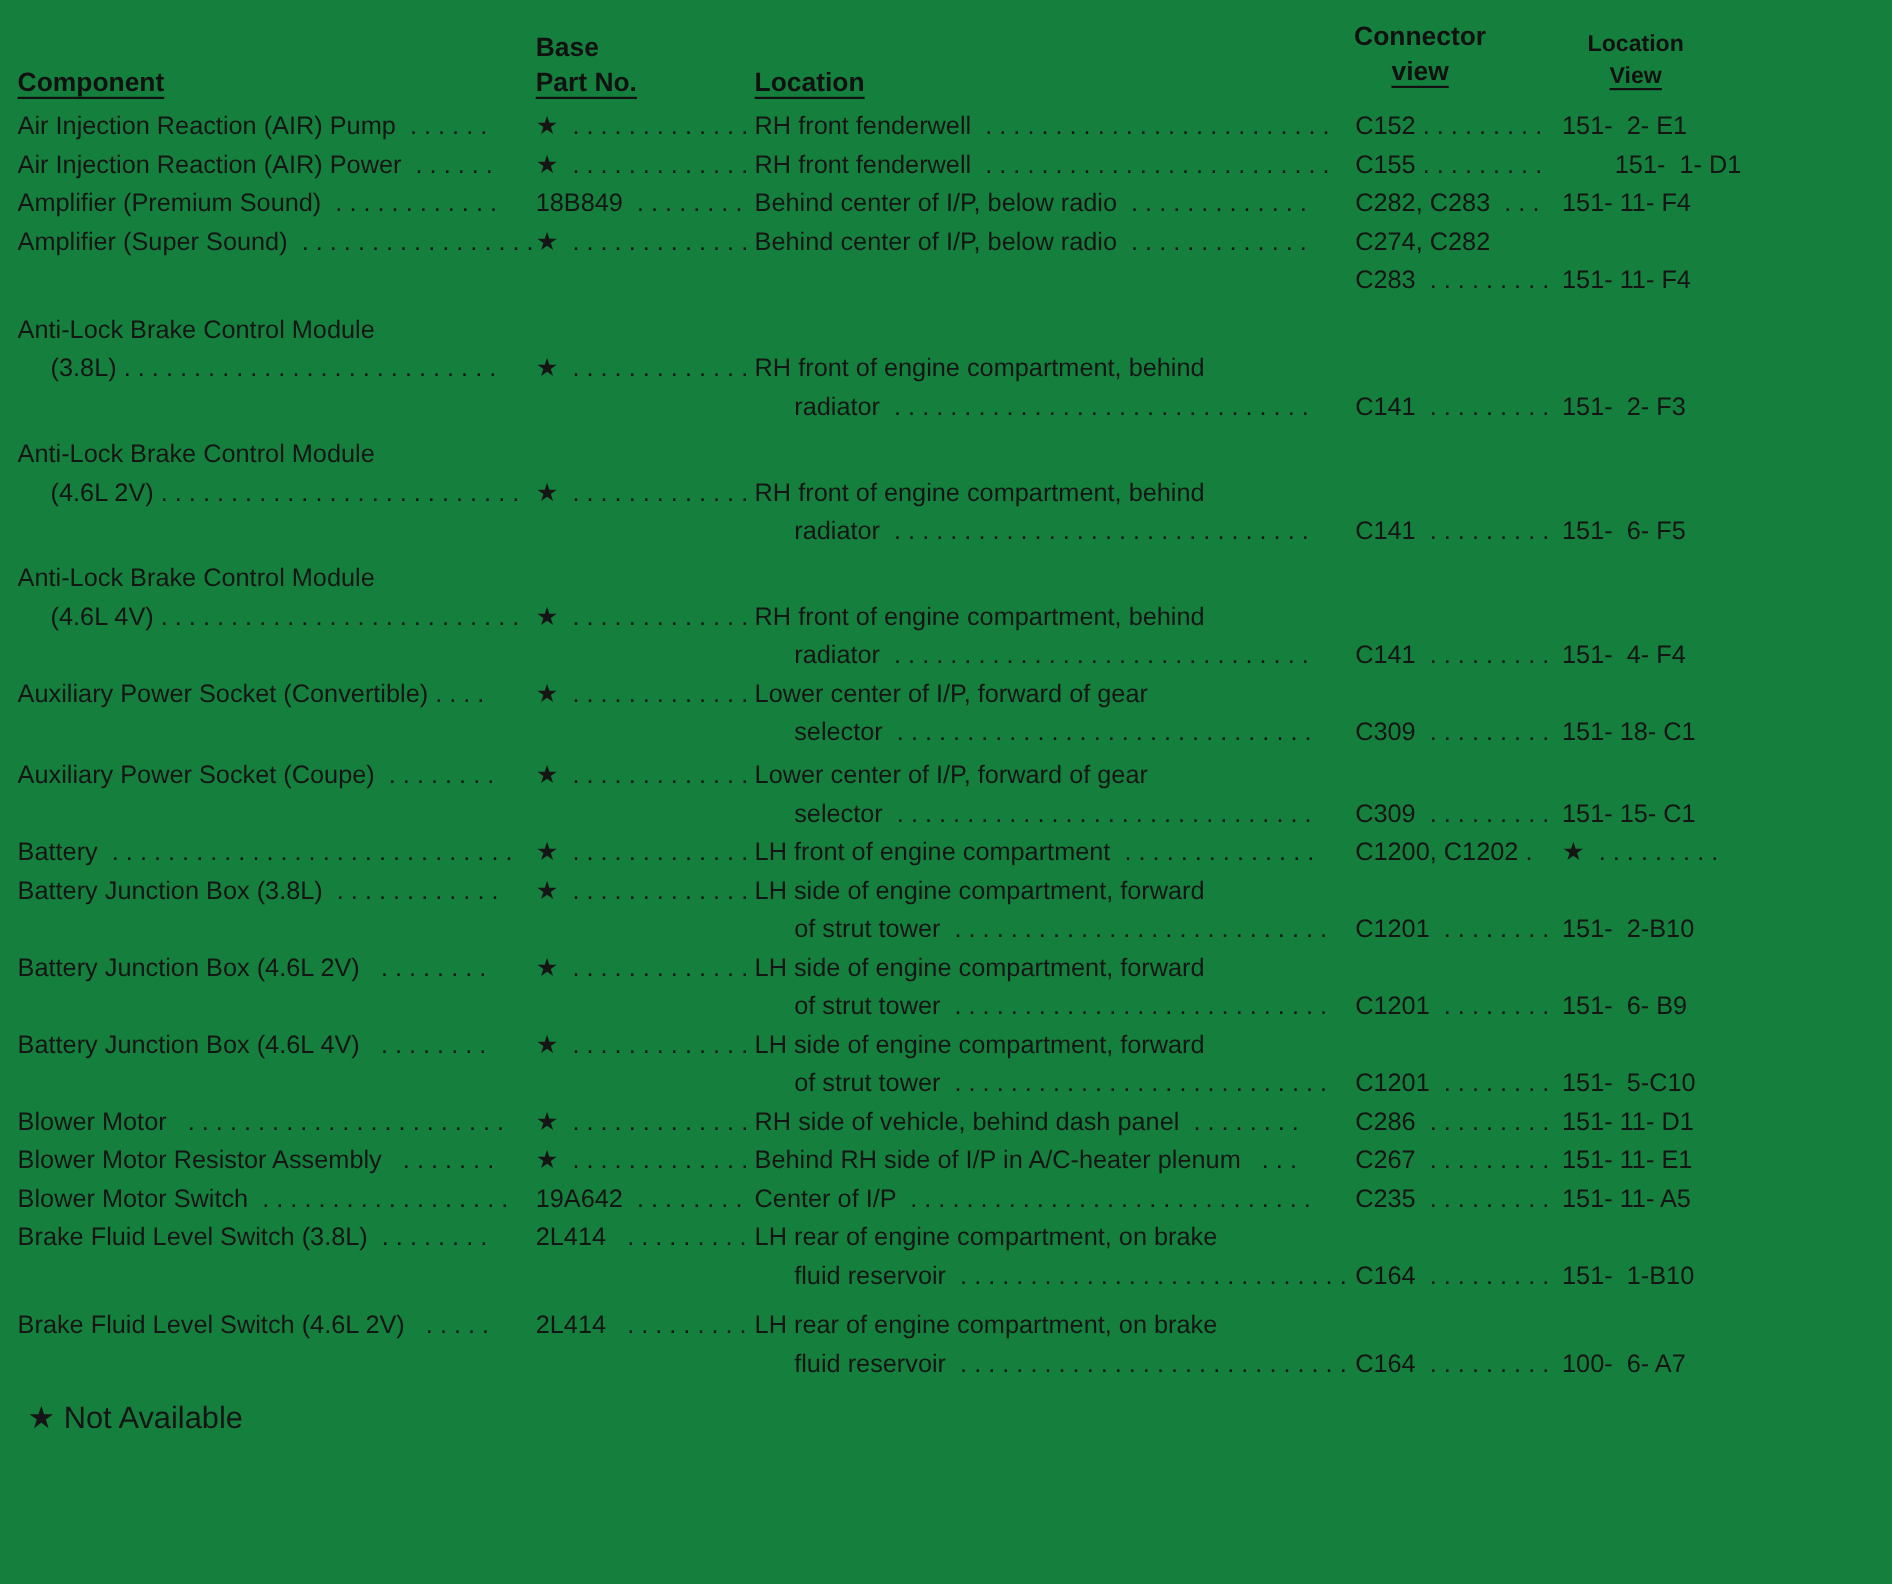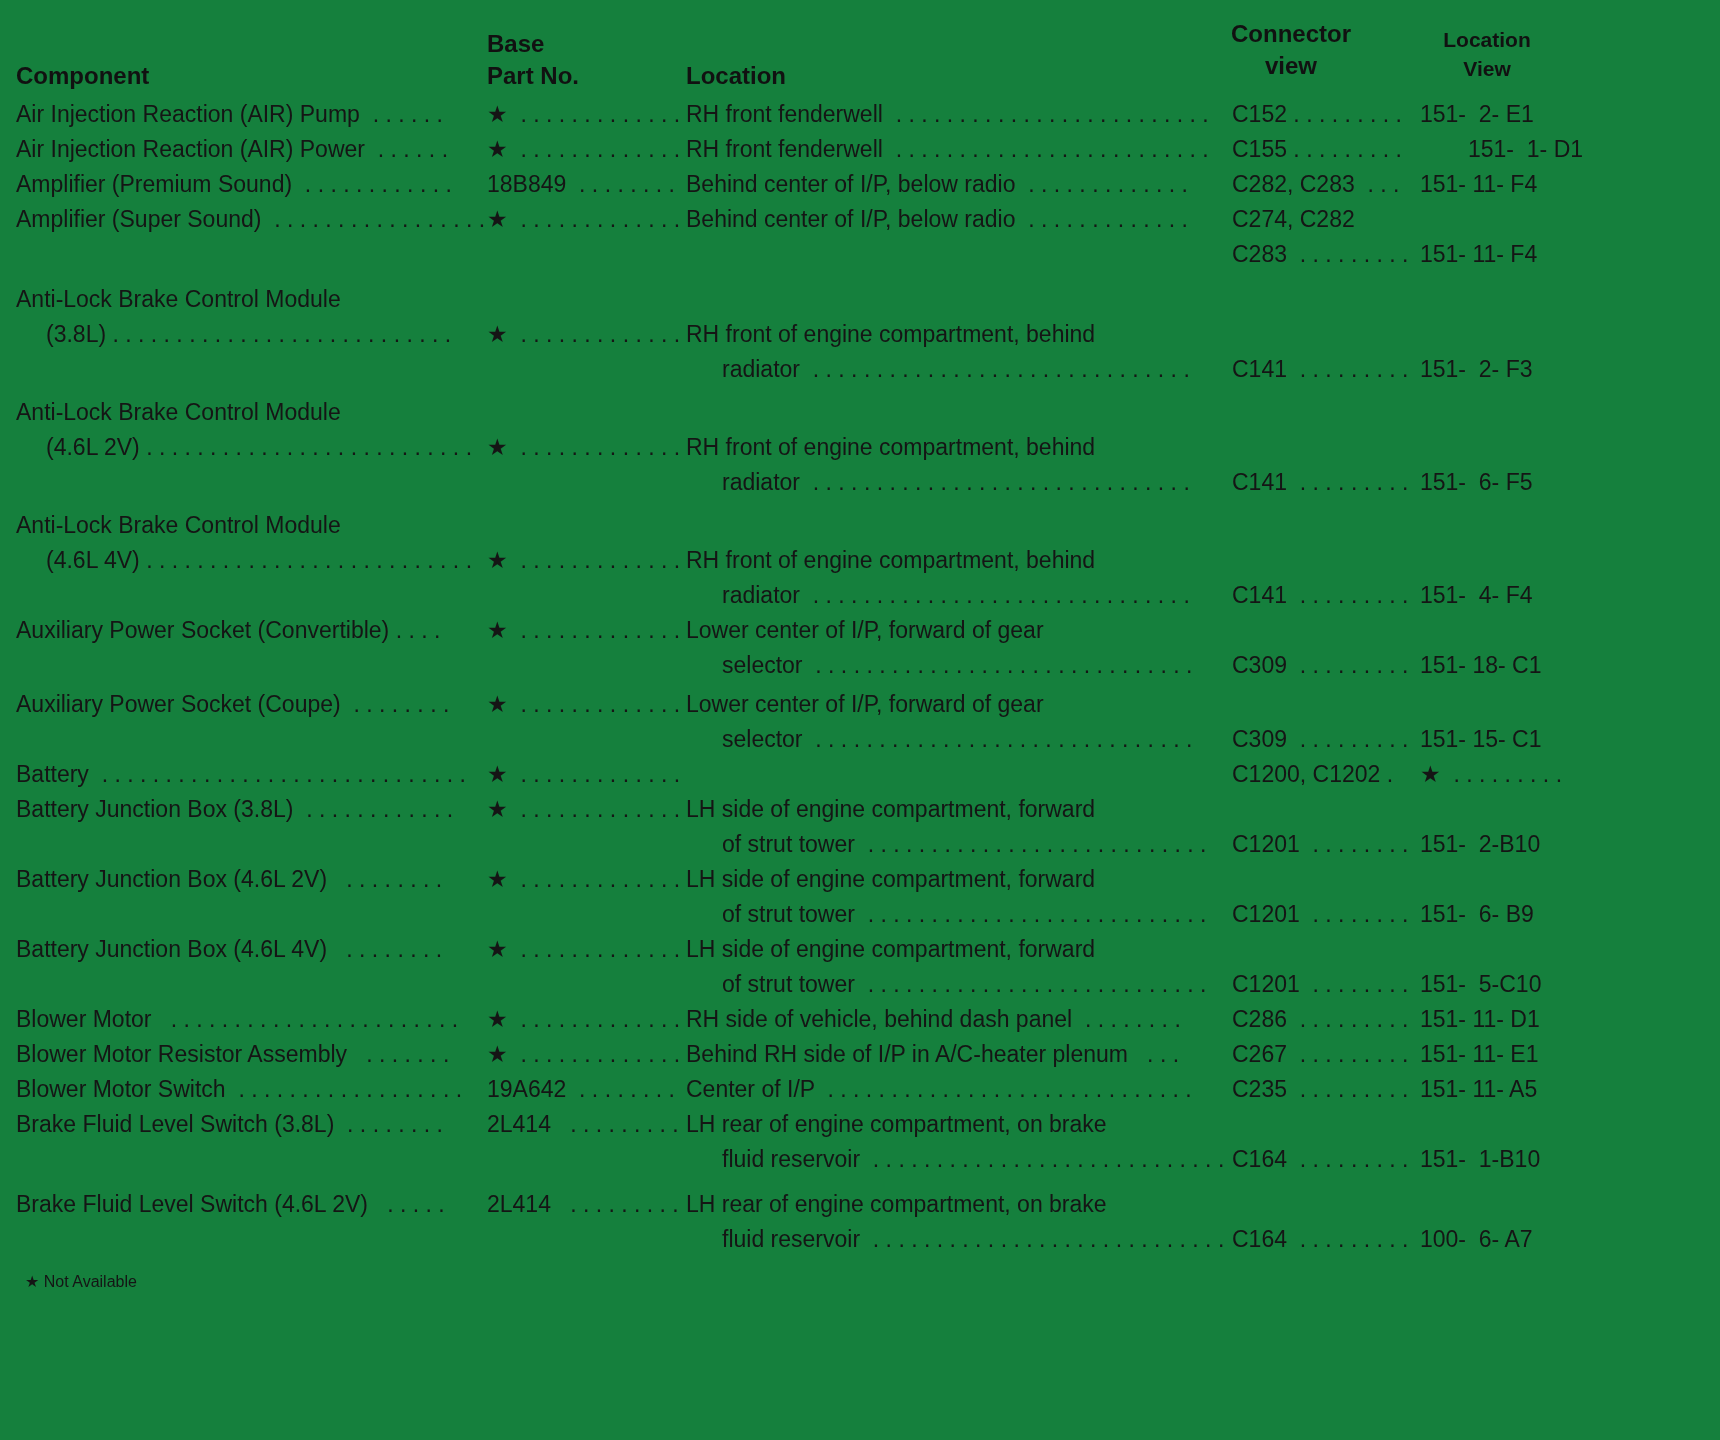--- a/index.html
+++ b/index.html
@@ -20,20 +20,21 @@
   
   .hdr {
     position: absolute;
     font-weight: 700;
     font-size: 24px;
     white-space: pre;
     color: #111;
   }
   .hdr.small { font-size: 21px; }
   .u {
+    text-decoration: underline;
     text-decoration-thickness: 2px;
     text-underline-offset: 5px;
   }
   .hdr.centered { text-align: center; }
   
   .t-body {
     position: absolute;
     top: 98px;
     left: 0;
     width: 1720px;
@@ -51,21 +52,21 @@
     line-height: 33px;
     white-space: pre;
     overflow: hidden;
     color: #151515;
   }
   
   .footnote {
     position: absolute;
     top: 1272px;
     left: 25px;
-    font-size: 16px;
+    font-size: 28px;
     white-space: pre;
     color: #151515;
   }
 </style>
 </head>
 <body>
 
 <div class="page">
 
   <div class="hdr" style="left:487px; top:30px;">Base</div>
@@ -183,20 +184,21 @@
         <div class="t-line">
           <span class="cell" style="left: 722px; width: 510px;">selector  . . . . . . . . . . . . . . . . . . . . . . . . . . . . . .</span>
           <span class="cell" style="left: 1232px; width: 188px;">C309  . . . . . . . . .</span>
           <span class="cell" style="left: 1420px; width: 285px;">151- 15- C1</span>
         </div>
       </div>
       <div class="t-row">
         <div class="t-line">
           <span class="cell" style="left: 16px; width: 471px;">Battery  . . . . . . . . . . . . . . . . . . . . . . . . . . . . .</span>
           <span class="cell" style="left: 487px; width: 199px;">★  . . . . . . . . . . . . .</span>
+          <span class="cell" style="left: 686px; width: 546px;">LH front of engine compartment  . . . . . . . . . . . . . .</span>
           <span class="cell" style="left: 1232px; width: 188px;">C1200, C1202 .</span>
           <span class="cell" style="left: 1420px; width: 285px;">★  . . . . . . . . .</span>
         </div>
       </div>
       <div class="t-row">
         <div class="t-line">
           <span class="cell" style="left: 16px; width: 471px;">Battery Junction Box (3.8L)  . . . . . . . . . . . .</span>
           <span class="cell" style="left: 487px; width: 199px;">★  . . . . . . . . . . . . .</span>
           <span class="cell" style="left: 686px; width: 546px;">LH side of engine compartment, forward</span>
         </div>

